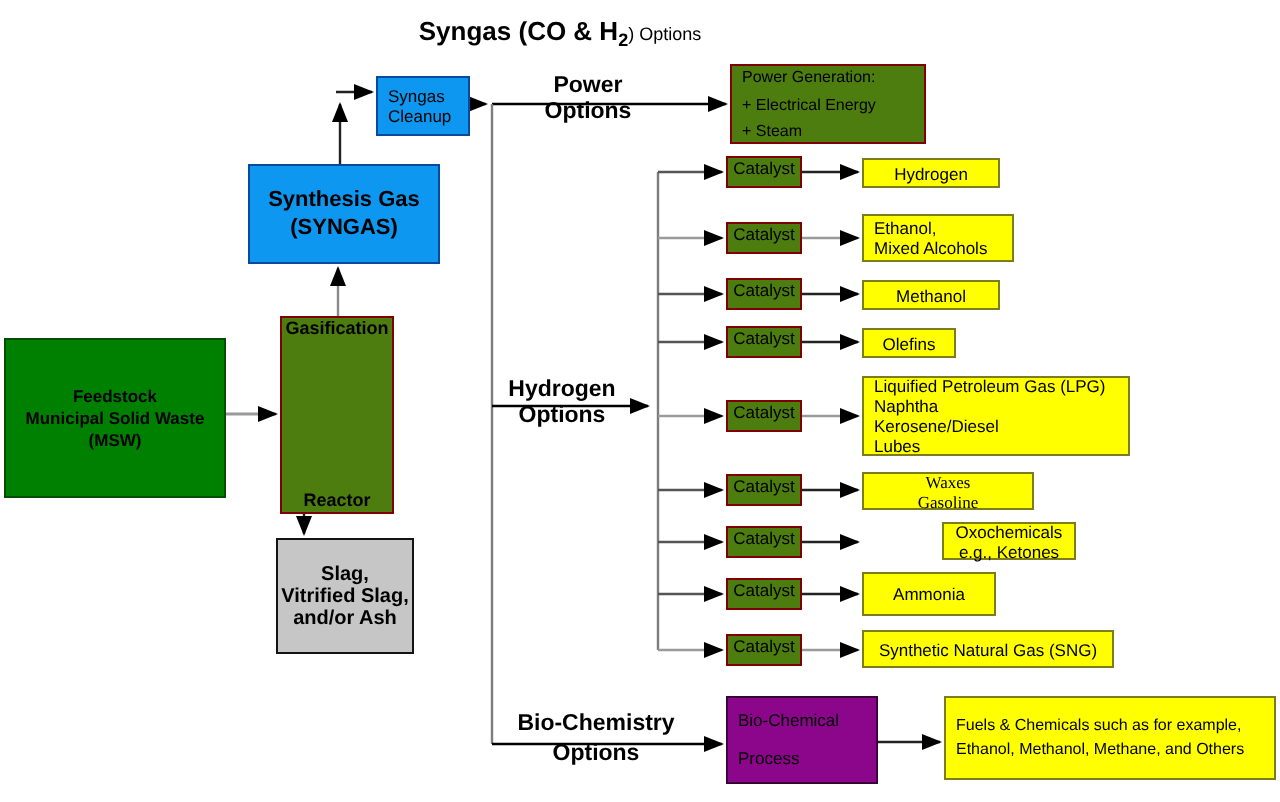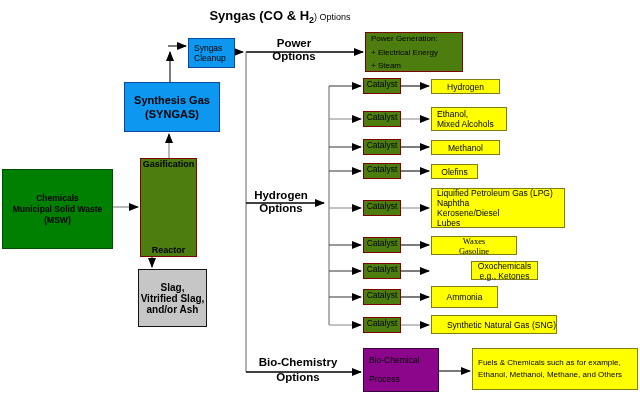--- a/index.html
+++ b/index.html
@@ -75,21 +75,21 @@
     <line x1="401" y1="325" x2="429" y2="325" stroke="#9a9a9a" stroke-width="1.2" marker-end="url(#ah)"></line>
     <line x1="246" y1="372" x2="361" y2="372" stroke="#000" stroke-width="1.3" marker-end="url(#ah)"></line>
     <line x1="439" y1="371" x2="470" y2="371" stroke="#222" stroke-width="1.2" marker-end="url(#ah)"></line>
   </svg>
 
   <div id="title">
     <span style="display:inline">Syngas  (CO &amp; H</span><span class="tsub" style="display:inline">2</span><span class="tsuffix" style="display:inline">) Options</span>
   </div>
 
   <div class="box green bold" id="feedstock-box" style="left:2px;top:169px;width:111px;height:80px;font-size:8.5px;">
-    <span>Chemicals</span>
+    <span>Feedstock</span>
     <span>Municipal Solid Waste</span>
     <span>(MSW)</span>
   </div>
 
   <div class="box red bold" id="gasification-box" style="left:140px;top:158px;width:57px;height:99px;font-size:9px;">
     <span>Gasification</span>
     <span>Reactor</span>
   </div>
 
   <div class="box blue bold" id="synthesis-gas-box" style="left:124px;top:82px;width:96px;height:50px;">
@@ -185,21 +185,21 @@
   <div class="box red cat" style="left:363px;top:289px;width:38px;height:16px;">
     <span>Catalyst</span>
     </div>
   <div class="box yellow prod" style="left:431px;top:286px;width:67px;height:22px;">
     <span>Ammonia</span>
     </div>
 
   <div class="box red cat" style="left:363px;top:317px;width:38px;height:16px;">
     <span>Catalyst</span>
     </div>
-  <div class="box yellow prod" style="left:431px;top:315px;width:126px;height:19px;align-items:flex-end;">
+  <div class="box yellow prod" style="left:431px;top:315px;width:126px;height:19px;">
     <span>Synthetic Natural Gas (SNG)</span>
     </div>
 
   <div class="box purple leftalign" id="biochem-box" style="left:363px;top:348px;width:76px;height:44px;">
     <span>Bio-Chemical</span>
     <span>Process</span>
   </div>
   <div class="box yellow leftalign" id="fuels-box" style="left:472px;top:348px;width:166px;height:42px;">
     <span>Fuels &amp; Chemicals such as for example,</span>
     <span>Ethanol, Methanol, Methane, and Others</span>

